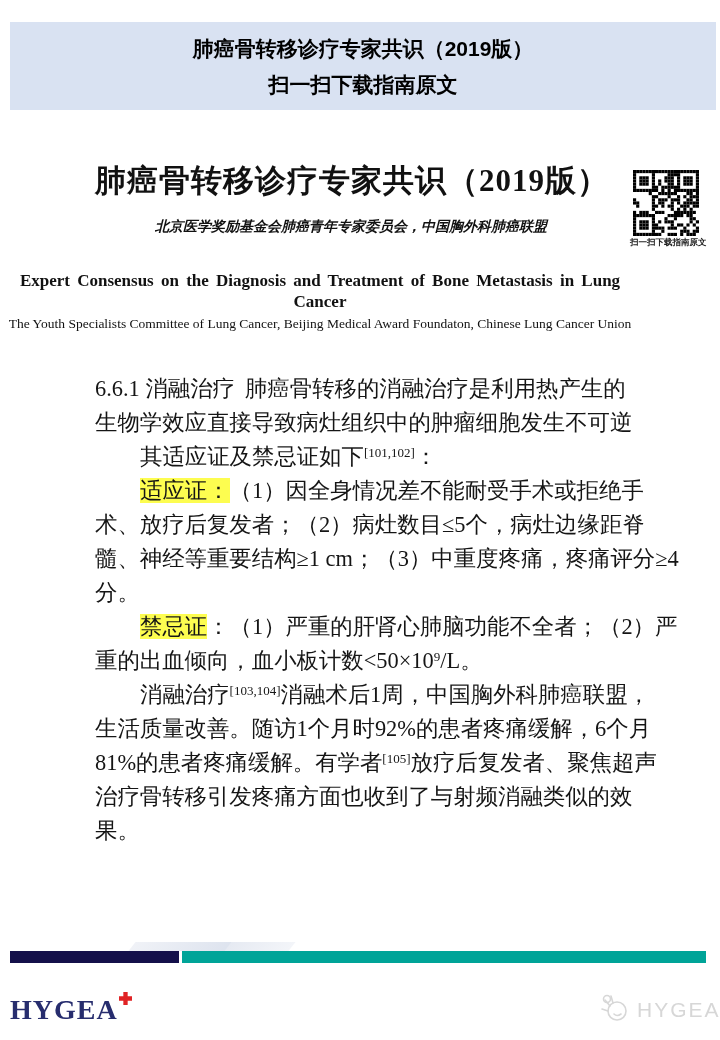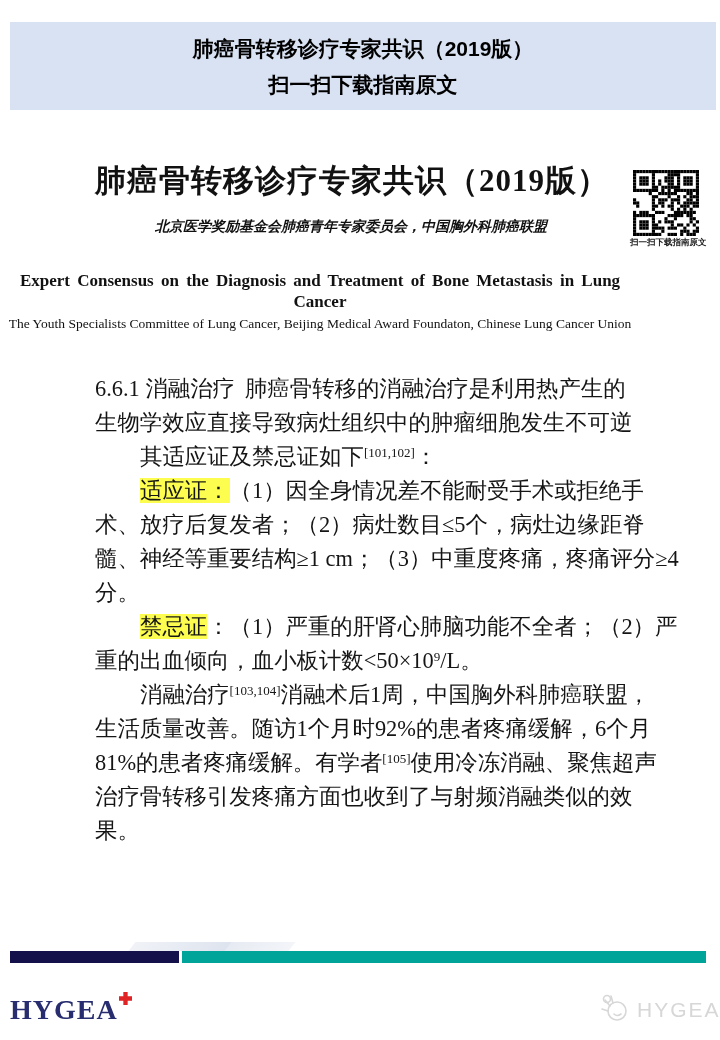--- a/index.html
+++ b/index.html
@@ -335,21 +335,21 @@
       <div class="line"><span>生物学效应直接导致病灶组织中的肿瘤细胞发生不可逆</span></div>
       <div class="line indent"><span>其适应证及禁忌证如下</span><span class="sup">[101,102]</span><span>：</span></div>
       <div class="line indent"><span class="hl">适应证：</span><span>（1）因全身情况差不能耐受手术或拒绝手</span></div>
       <div class="line"><span>术、放疗后复发者；（2）病灶数目≤5个，病灶边缘距脊</span></div>
       <div class="line"><span>髓、神经等重要结构≥1 cm；（3）中重度疼痛，疼痛评分≥4</span></div>
       <div class="line"><span>分。</span></div>
       <div class="line indent"><span class="hl">禁忌证</span><span>：（1）严重的肝肾心肺脑功能不全者；（2）严</span></div>
       <div class="line"><span>重的出血倾向，血小板计数&lt;50×10</span><span class="sup">9</span><span>/L。</span></div>
       <div class="line indent"><span>消融治疗</span><span class="sup">[103,104]</span><span>消融术后1周，中国胸外科肺癌联盟，</span></div>
       <div class="line"><span>生活质量改善。随访1个月时92%的患者疼痛缓解，6个月</span></div>
-      <div class="line"><span>81%的患者疼痛缓解。有学者</span><span class="sup">[105]</span><span>使用冷冻消融、聚焦超声</span></div>
+      <div class="line"><span>81%的患者疼痛缓解。有学者</span><span class="sup">[105]</span><span>放疗后复发者、聚焦超声</span></div>
       <div class="line"><span>治疗骨转移引发疼痛方面也收到了与射频消融类似的效</span></div>
       <div class="line"><span>果。</span></div>
     </section>
 
   <div class="sliver1"></div>
   <div class="sliver2"></div>
   <div class="bar-navy"></div>
   <div class="bar-teal"></div>
 
   <div class="logo">

